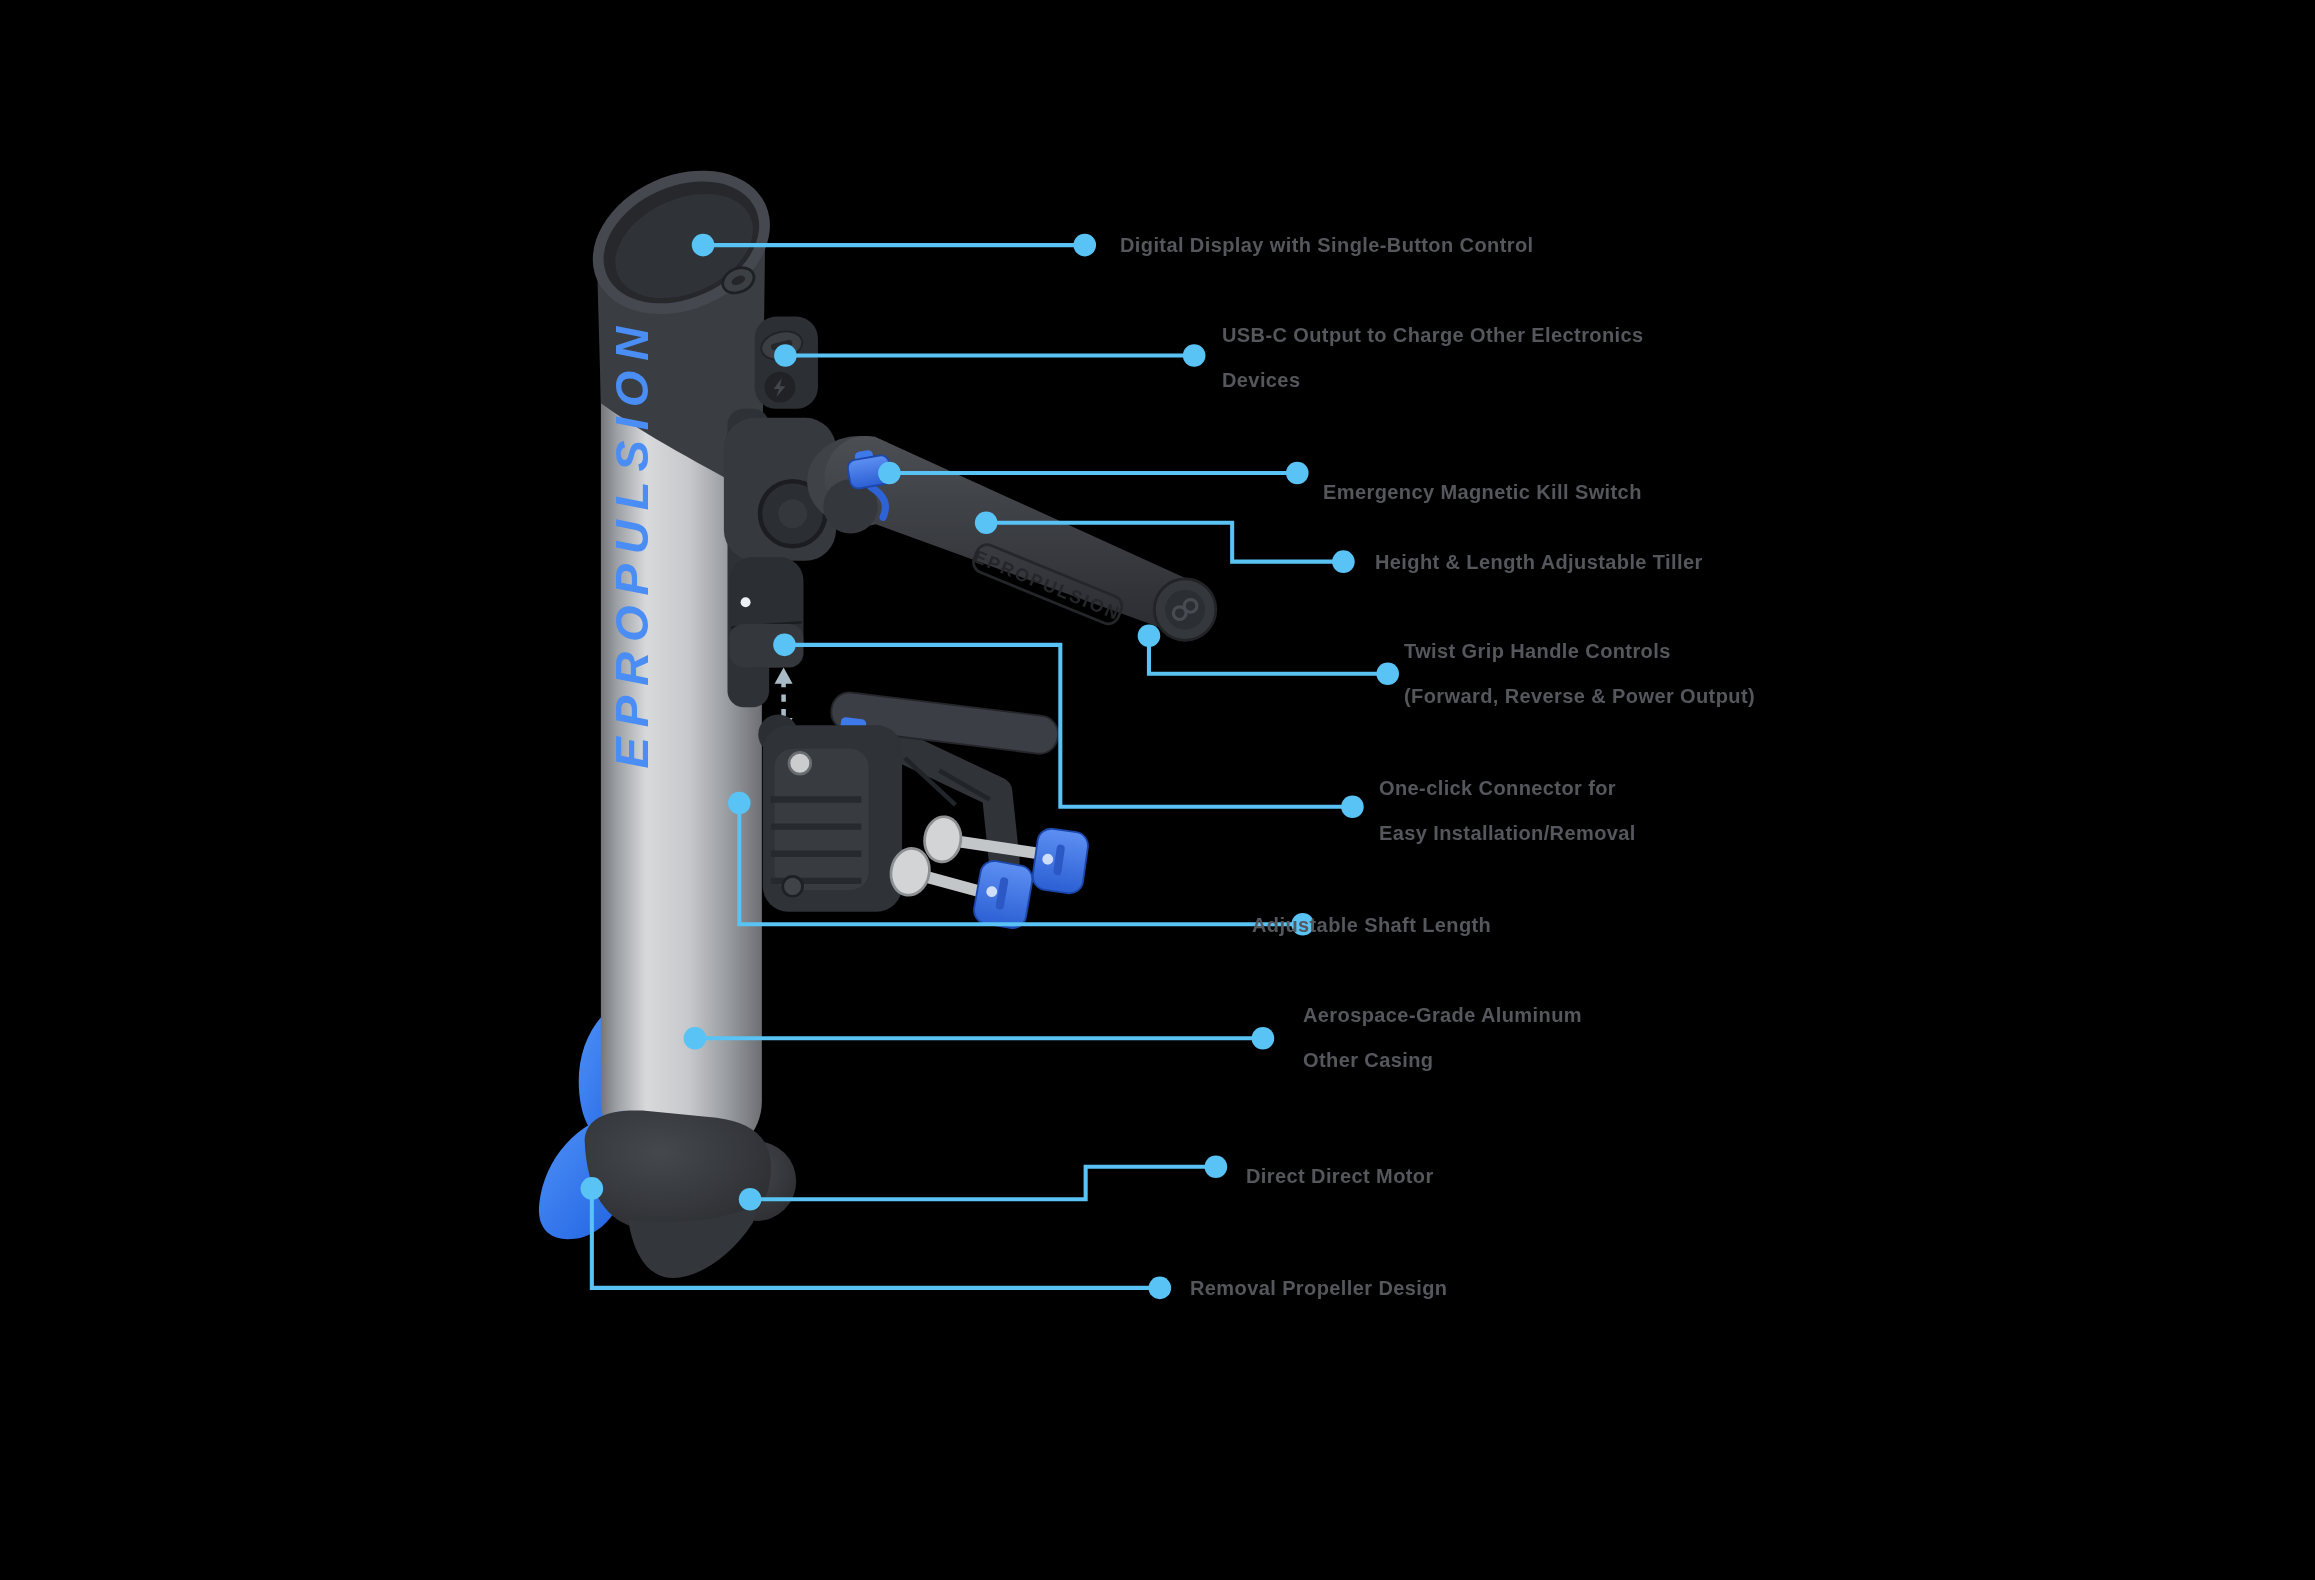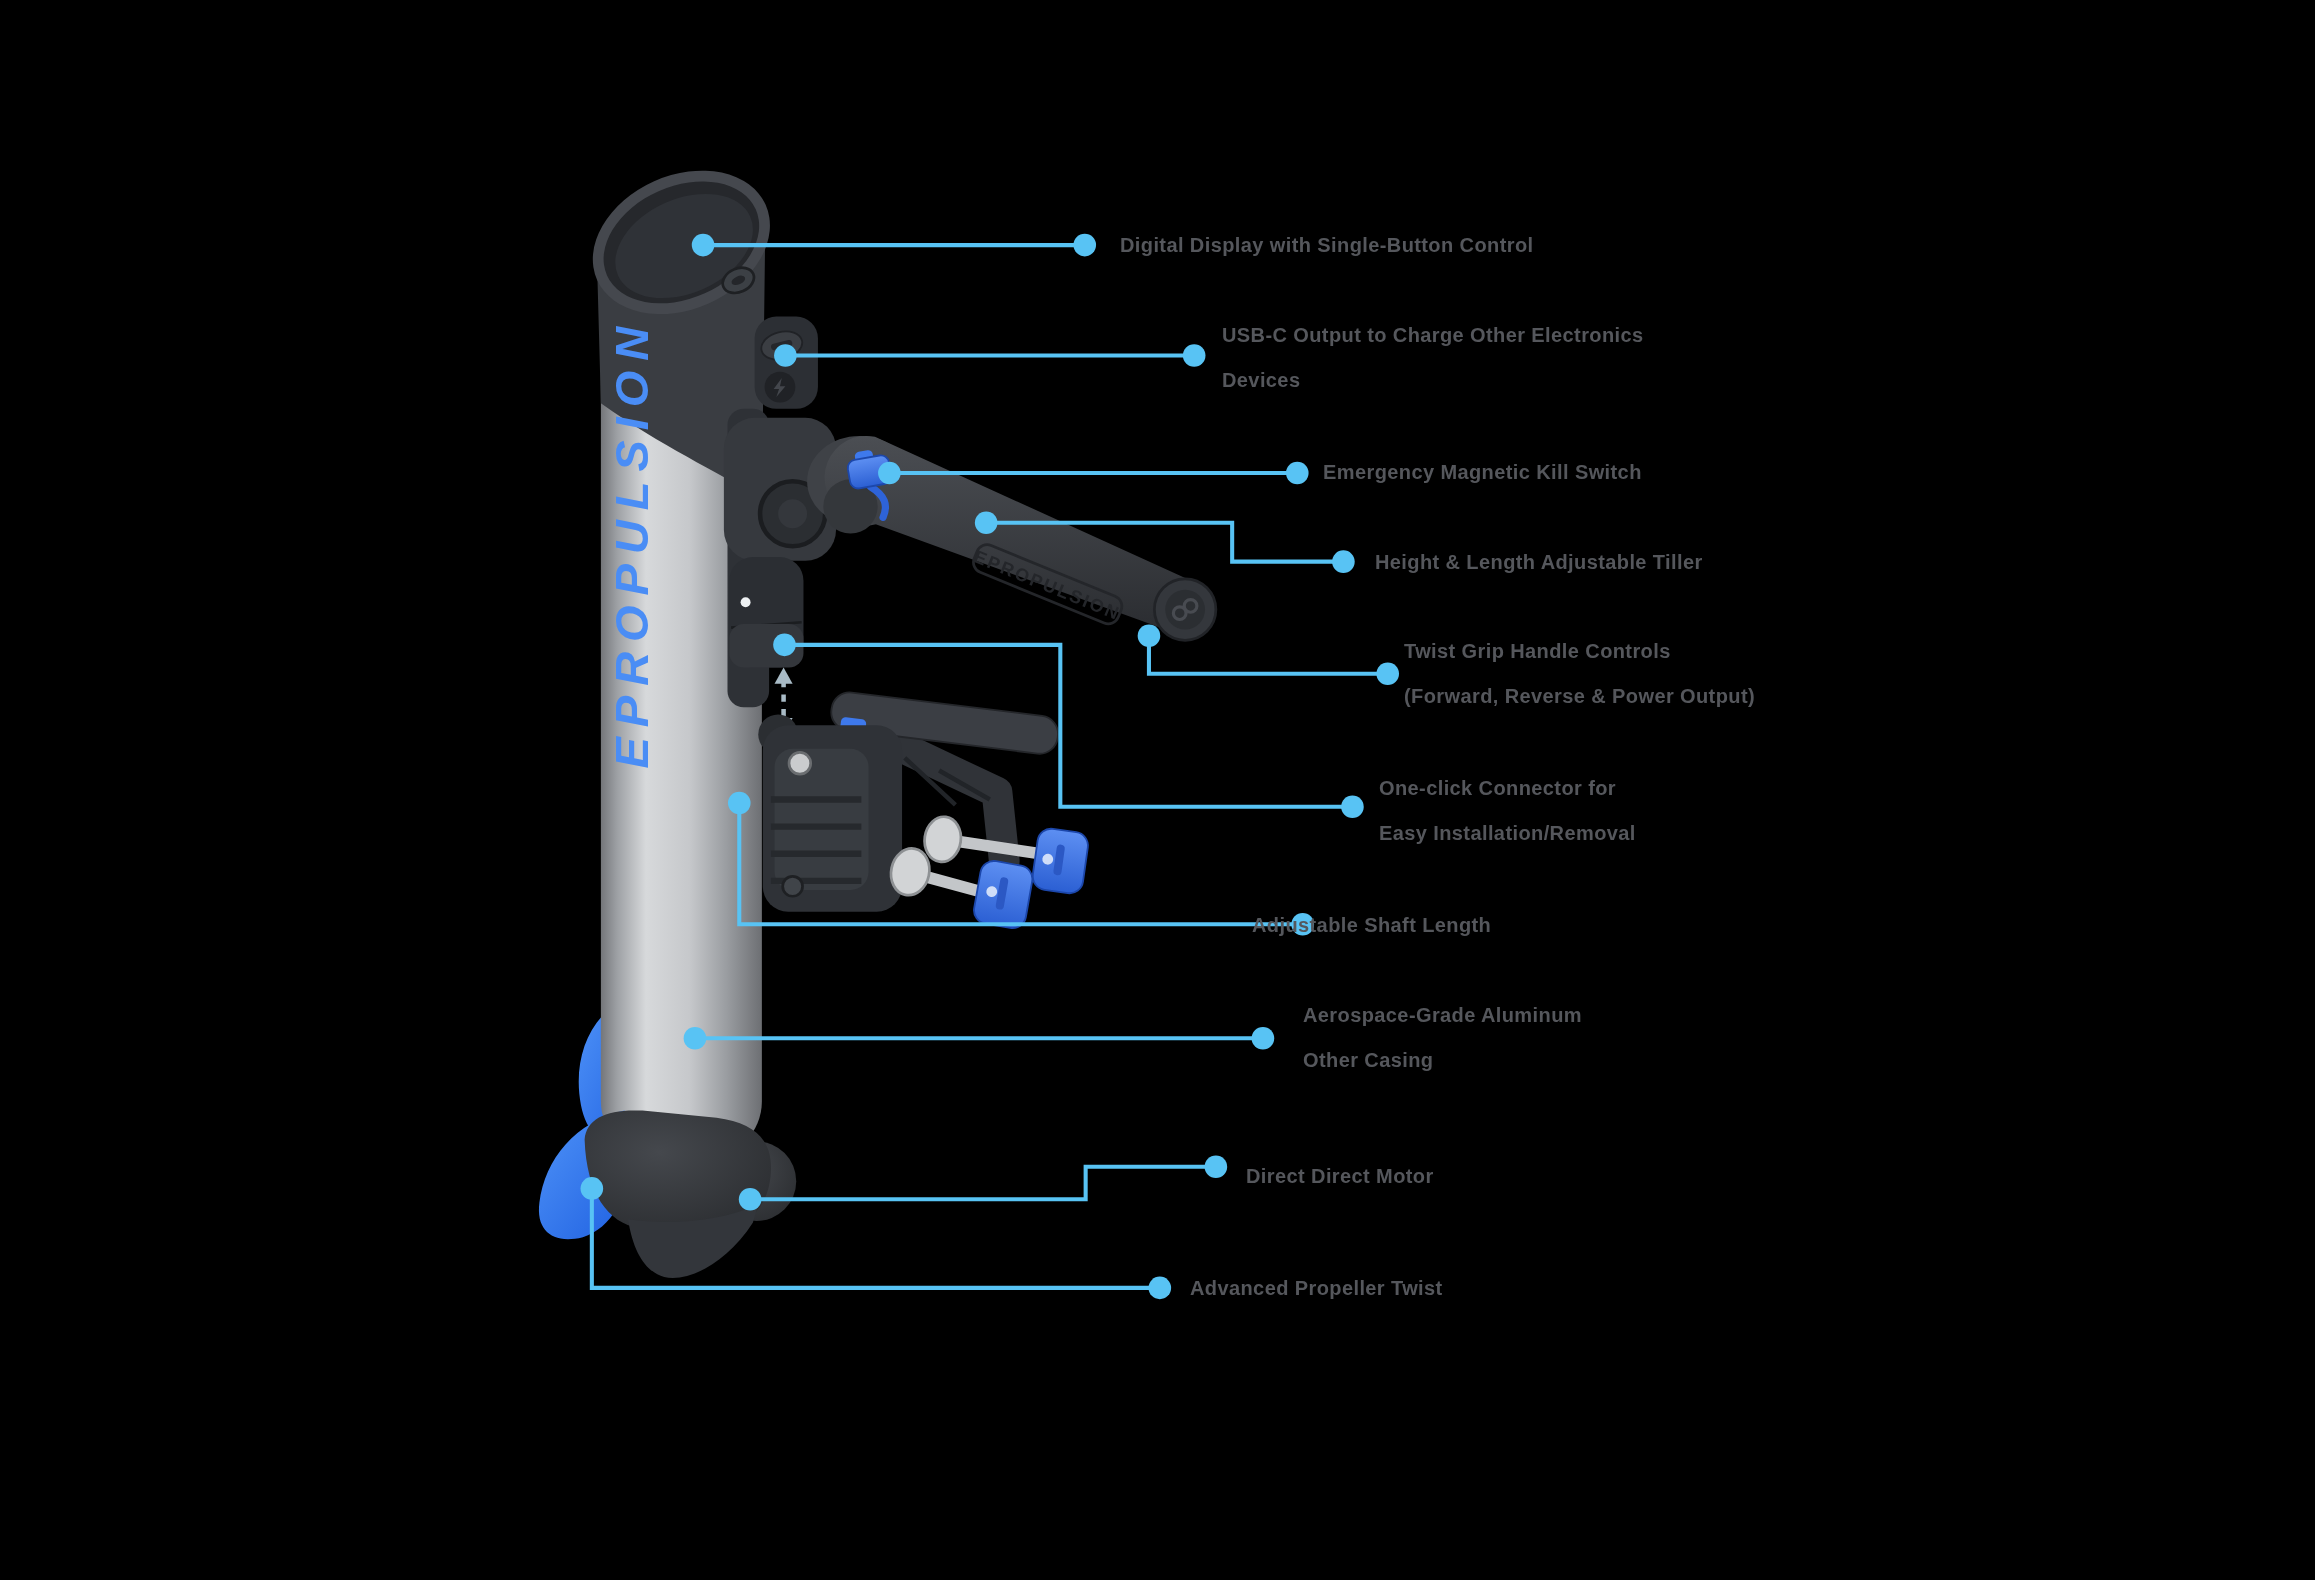--- a/index.html
+++ b/index.html
@@ -185,21 +185,21 @@
     </g>
   </svg>
 
   <div class="label" style="left:1120px;top:245px">
     <div>Digital Display with Single-Button Control</div>
   </div>
   <div class="label" style="left:1222px;top:358px">
     <div>USB-C Output to Charge Other Electronics</div>
     <div>Devices</div>
   </div>
-  <div class="label" style="left:1323px;top:472px">
+  <div class="label" style="left:1323px;top:492px">
     <div>Emergency Magnetic Kill Switch</div>
   </div>
   <div class="label" style="left:1375px;top:562px">
     <div>Height &amp; Length Adjustable Tiller</div>
   </div>
   <div class="label" style="left:1404px;top:674px">
     <div>Twist Grip Handle Controls</div>
     <div>(Forward, Reverse &amp; Power Output)</div>
   </div>
   <div class="label" style="left:1379px;top:811px">
@@ -210,17 +210,17 @@
     <div>Adjustable Shaft Length</div>
   </div>
   <div class="label" style="left:1303px;top:1038px">
     <div>Aerospace-Grade Aluminum</div>
     <div>Other Casing</div>
   </div>
   <div class="label" style="left:1246px;top:1176px">
     <div>Direct Direct Motor</div>
   </div>
   <div class="label" style="left:1190px;top:1288px">
-    <div>Advanced Propeller Twist</div>
+    <div>Removal Propeller Design</div>
   </div>
 
 </div>
 
 
 </body></html>

